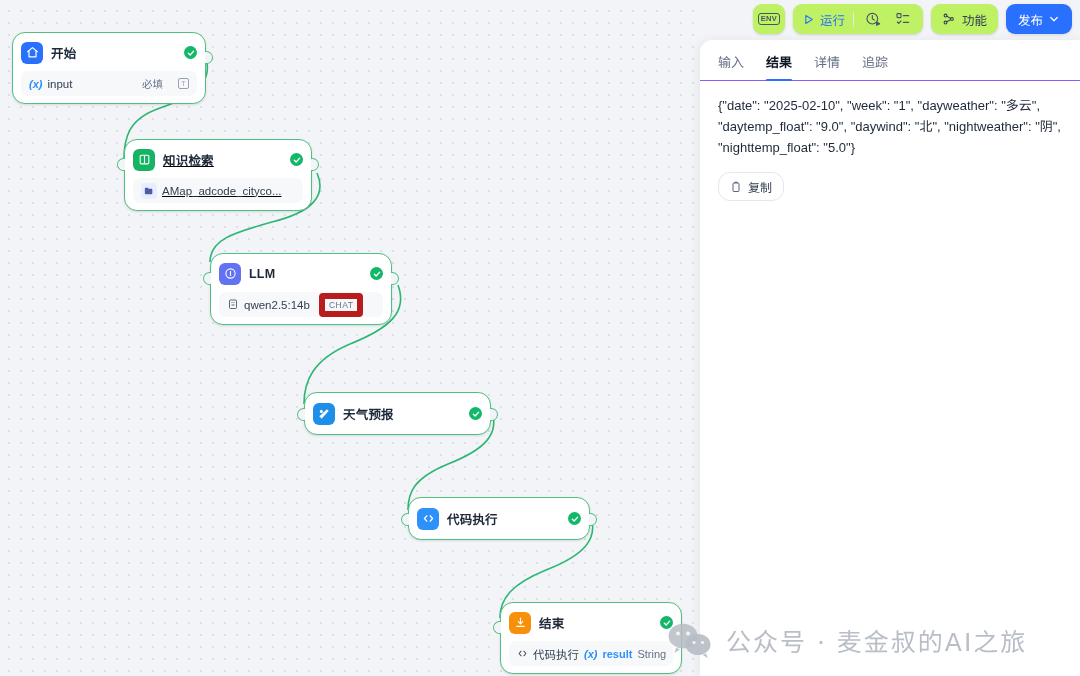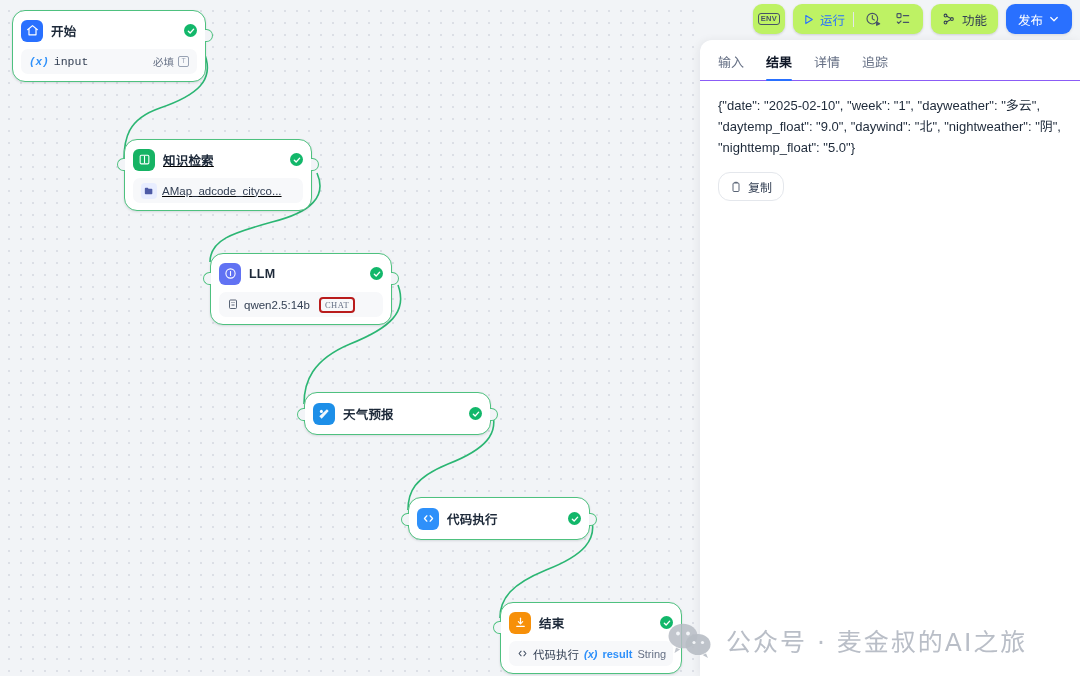--- a/index.html
+++ b/index.html
@@ -61,29 +61,29 @@
     margin-top: 6px;
     height: 25px;
     background: #f7f8fa;
     border-radius: 7px;
     display: flex; align-items: center; gap: 5px;
     padding: 0 8px;
     font-size: 11.5px; color: #344054;
     white-space: nowrap; overflow: hidden;
   }
   .var-tag { color: #2e90fa; font-style: italic; font-weight: 600; font-size: 11px; }
-  .row-right { margin-left: auto; display: flex; align-items: center; gap: 4px; color: #667085; font-size: 10.5px; }
+  .row-right { margin-left: auto; display: flex; align-items: center; gap: 15px; color: #667085; font-size: 10.5px; }
   .mini-sq {
     width: 11px; height: 11px; border: 1px solid #98a2b3; border-radius: 2px;
     display: inline-flex; align-items: center; justify-content: center;
     font-size: 7px; color: #98a2b3; line-height: 1;
   }
   .chat-badge {
-    border: 2px solid #b91c1c; border-radius: 4px; color: #667085;
-    font-size: 8.5px; padding: 1px 4px; letter-spacing: .5px; margin-left: 4px; font-family: Liberation Serif, serif;
+    border: 6px solid #b91c1c; border-radius: 4px; color: #667085;
+    font-size: 8.5px; padding: 1px 4px; letter-spacing: .5px; margin-left: 4px;
   }
   .folder-ico {
     width: 16px; height: 16px; border-radius: 4px; background: #e8edff;
     display: flex; align-items: center; justify-content: center; flex: 0 0 16px;
   }
   .type-label { color: #667085; font-size: 11px; margin-left: auto; }
 
   
   .handle {
     position: absolute; width: 8px; height: 13px;
@@ -188,21 +188,21 @@
 
     <path d="M 317,173 C 327,196 312,212 272,222 C 232,233 210,240 210,262" fill="none" stroke="#2bb673" stroke-width="1.6"></path>
 
     <path d="M 398,285 C 408,312 390,328 350,344 C 312,360 304,382 304,404" fill="none" stroke="#2bb673" stroke-width="1.6"></path>
 
     <path d="M 491,409 C 501,434 484,450 448,464 C 414,478 408,492 408,510" fill="none" stroke="#2bb673" stroke-width="1.6"></path>
 
     <path d="M 590,514 C 600,540 582,556 546,570 C 512,584 500,598 500,618" fill="none" stroke="#2bb673" stroke-width="1.6"></path>
   </svg>
 
-  <div class="node" style="left:12px; top:10px; width:194px;font-family:Liberation Mono, monospace;">
+  <div class="node" style="left:12px; top:32px; width:194px;">
     <div class="handle right"></div>
     <div class="node-head">
       <div class="node-ico ico-start">
         <svg width="13" height="13" viewBox="0 0 24 24" fill="none" stroke="#fff" stroke-width="2.2" stroke-linecap="round" stroke-linejoin="round">
             <path d="M3 10.5 12 3l9 7.5"></path>
             <path d="M5.5 9.8V20h13V9.8"></path>
           </svg>
       </div>
       <div class="node-title">开始</div>
       <div class="node-status">

